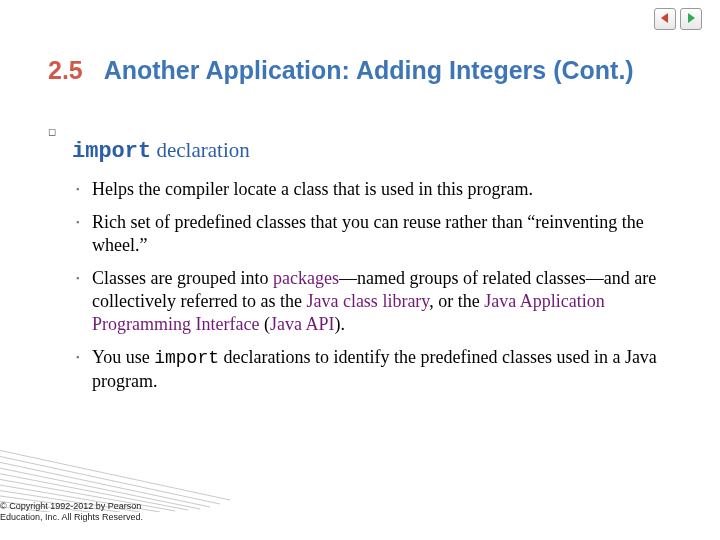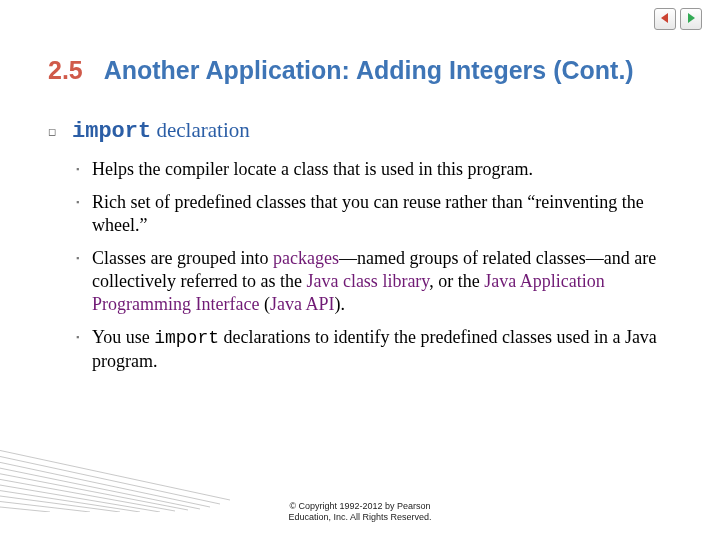--- a/index.html
+++ b/index.html
@@ -53,20 +53,21 @@
     .bullet-l1 .marker {
       width: 24px;
       flex-shrink: 0;
       font-size: 10px;
       color: #555;
       padding-top: 8px;
     }
     .bullet-l1 .head-text {
       font-size: 21px;
       color: #2b5ea6;
+      margin-top: 20px;
     }
     .bullet-l1 .head-text .import-kw {
       font-family: 'Courier New', Courier, monospace;
       font-weight: bold;
       color: #2b5ea6;
       font-size: 22px;
     }
     .bullet-l2 {
       display: flex;
       margin-left: 28px;
@@ -91,21 +92,20 @@
       bottom: 28px;
       width: 260px;
       height: 70px;
       pointer-events: none;
     }
     .footer-copy {
       position: absolute;
       bottom: 16px;
       left: 0;
       right: 0;
-      text-align: center;
       font-family: Verdana, Geneva, sans-serif;
       font-size: 9px;
       color: #222;
       line-height: 1.3;
     }
   </style>
 </head>
 <body>
 
 <div class="nav-buttons">

